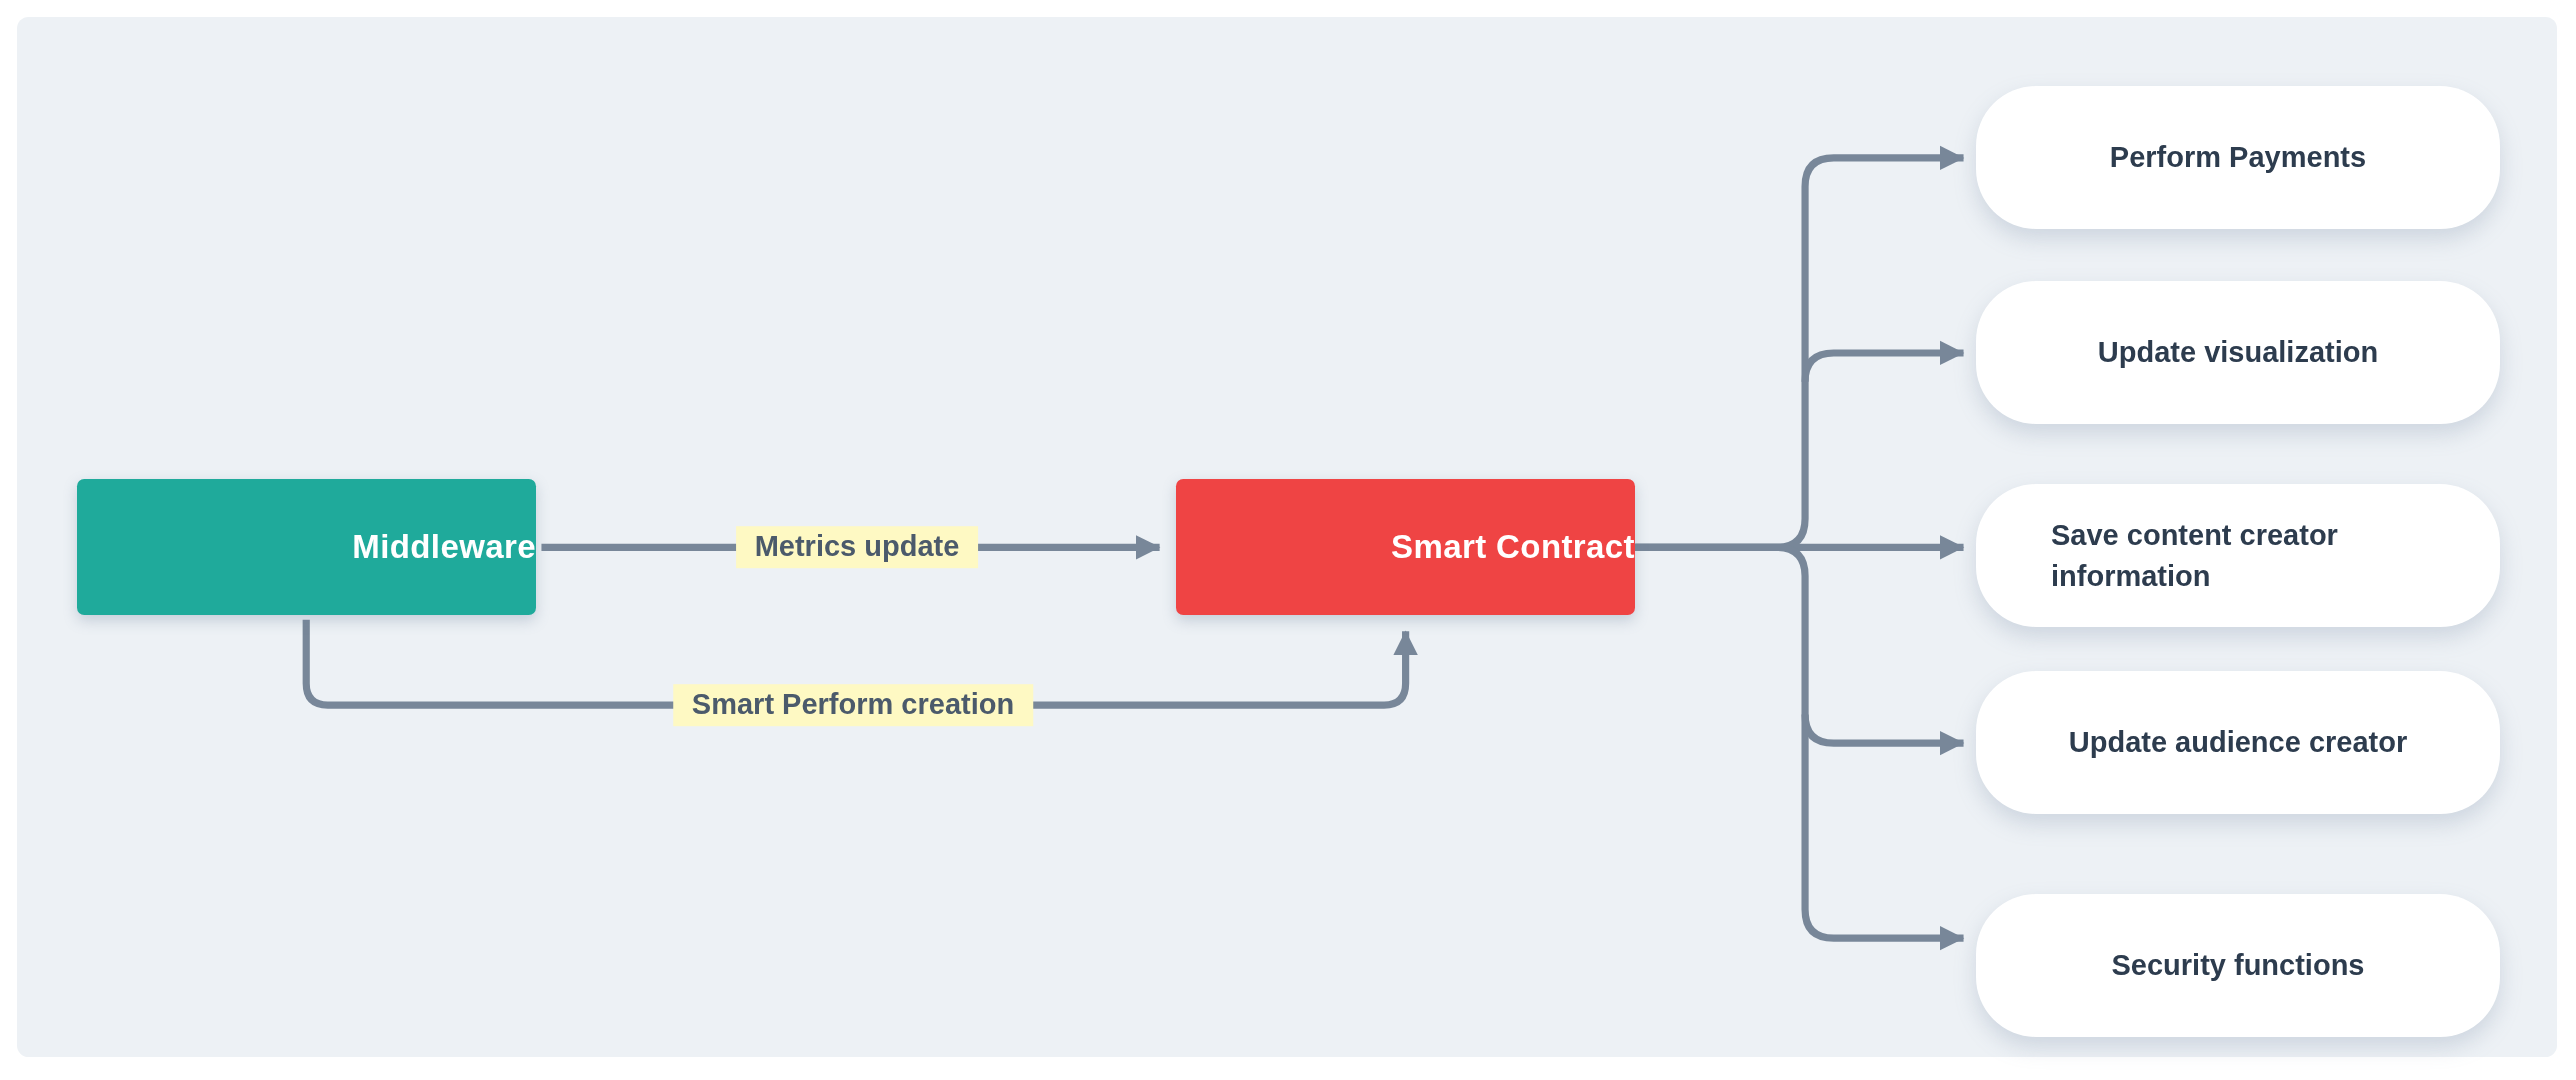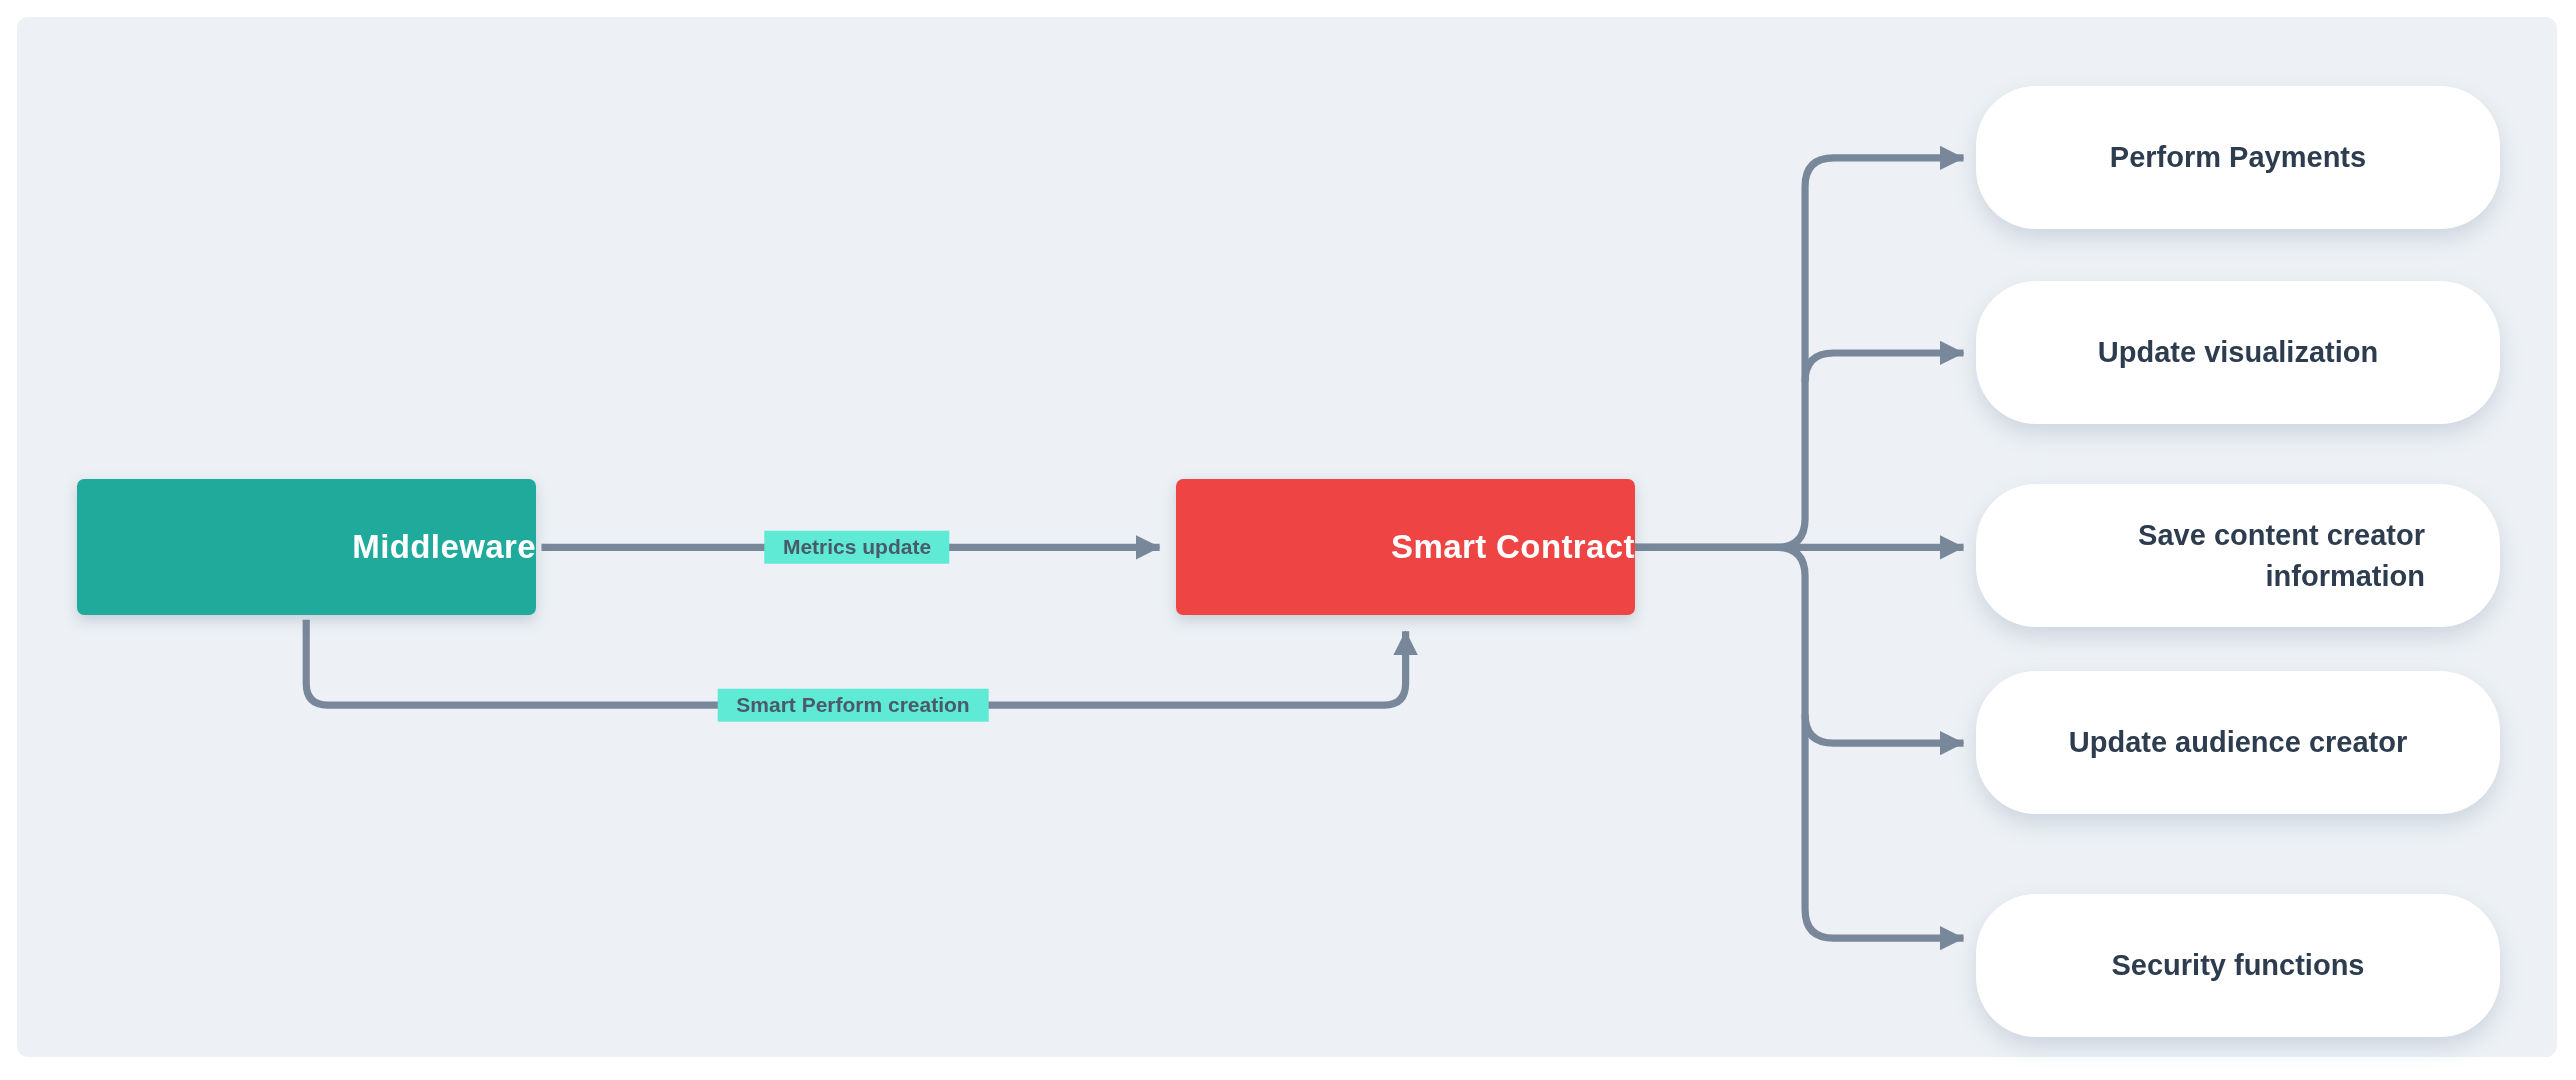--- a/index.html
+++ b/index.html
@@ -61,40 +61,40 @@
   .pill {
     position: absolute;
     left: 1976px;
     width: 524px;
     height: 143px;
     background: #ffffff;
     border-radius: 60px;
     display: flex;
     align-items: center;
     justify-content: center;
-    text-align: right;
+    text-align: left;
     color: #2d3c4e;
     font-size: 29px;
     font-weight: bold;
     line-height: 1.38;
     padding: 0 75px;
     box-sizing: border-box;
     box-shadow: 0 10px 21.5px rgba(125, 145, 170, 0.28);
   }
   .pill-1 { top: 86px; }
   .pill-2 { top: 281px; }
   .pill-3 { top: 476px; margin-top: 8px; }
   .pill-4 { top: 671px; }
   .pill-5 { top: 894px; }
   .edge-label {
     position: absolute;
     transform: translate(-50%, -50%);
-    background: #5eead4;
+    background: #fef9c3;
     color: #4b5a6b;
-    font-size: 21px;
+    font-size: 29px;
     font-weight: bold;
     padding: 4.3px 18.6px;
     white-space: nowrap;
   }
   .edge-label-metrics-update {
     left: 857px;
     top: 547px;
   }
   .edge-label-creation {
     left: 853px;

